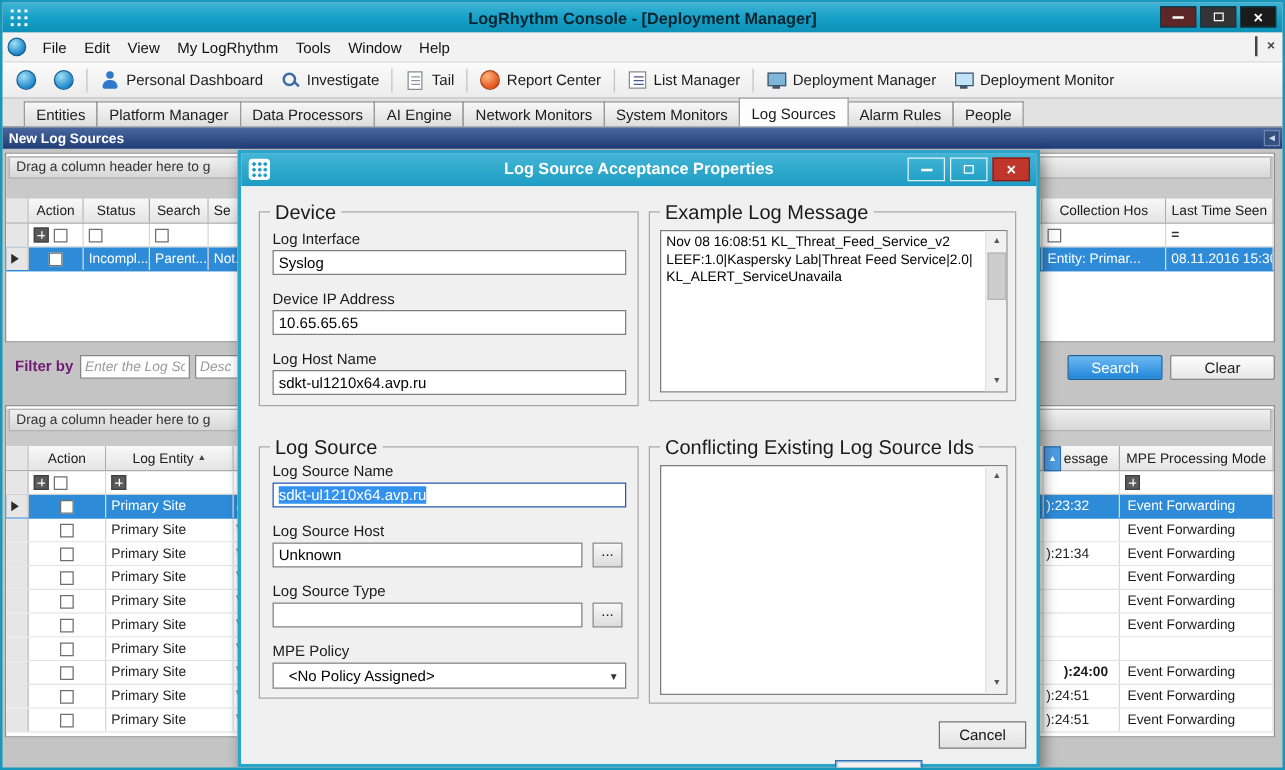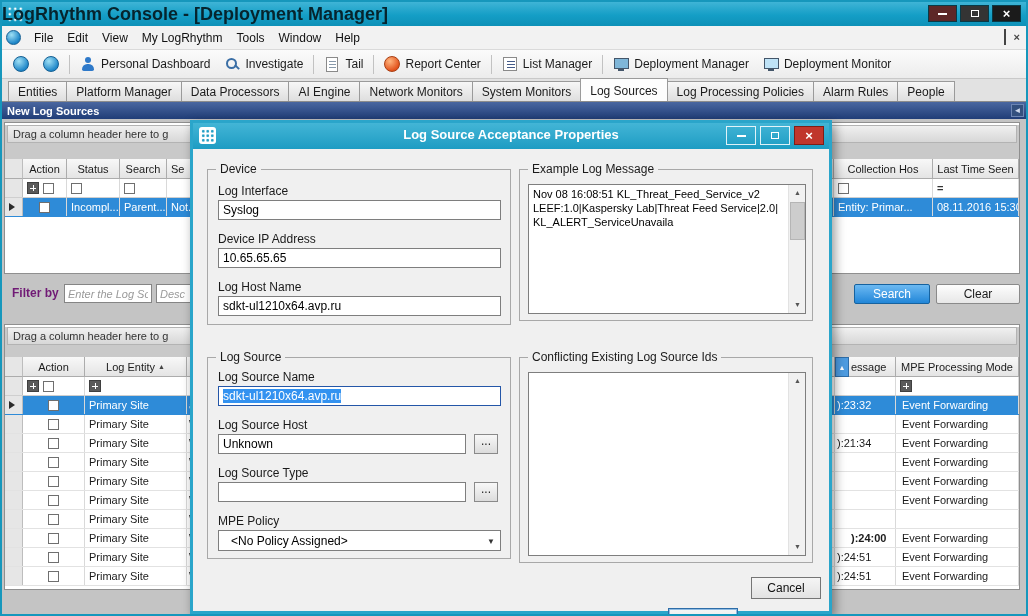--- a/index.html
+++ b/index.html
@@ -5,21 +5,21 @@
   * { margin:0; padding:0; box-sizing:border-box; }
   body { font-family:"Liberation Sans", sans-serif; background:#666; }
   #win { position:relative; width:1028px; height:616px; background:#C4C4C4; border:2px solid #1697BC; overflow:hidden; }
 
   
   .titlebar { position:absolute; left:0; top:0; right:0; height:24px;
     background:linear-gradient(#3fb4d6,#149ec6 55%,#0e91b8); display:flex; align-items:center; }
   .tb-logo { position:absolute; left:5px; top:4px; width:16px; height:16px;
     background-image:radial-gradient(#ffffff 1.3px, rgba(255,255,255,0) 1.5px);
     background-size:5.5px 5.5px; }
-  .tb-title { position:absolute; left:0; right:0; font-size:18px; font-weight:bold; color:#06242d; }
+  .tb-title { position:absolute; left:0; right:0; text-align:center; font-size:13px; font-weight:bold; color:#06242d; }
   .tb-btns { position:absolute; right:5px; top:3px; display:flex; gap:3px; }
   .wbtn { width:29px; height:17px; border:1px solid #083a47; display:flex; align-items:center; justify-content:center; color:#fff; }
   .wbtn.min { background:#5d2727; } .wbtn.max { background:#343434; } .wbtn.close { background:#1b1b1b; font-size:13px; font-weight:bold; line-height:1; }
   .glyph-line { width:9px; height:2px; background:#fff; }
   .glyph-box { width:8px; height:7px; border:1px solid #fff; }
 
   
   .menubar { position:absolute; top:24px; left:0; right:0; height:24px; background:#F2F2F2;
     border-bottom:1px solid #DADADA; display:flex; align-items:center; font-size:12px; color:#111; padding-left:4px; }
   .app-icon { width:15px; height:15px; border-radius:50%;
@@ -46,21 +46,21 @@
   .ic-doc::after { content:""; position:absolute; left:2px; top:3px; width:7px; height:1px; background:#8899aa; box-shadow:0 3px 0 #8899aa, 0 6px 0 #8899aa; }
   .ic-ball { border-radius:50%; background:radial-gradient(circle at 35% 30%, #ffb57e, #e2521b 72%); border:1px solid #a93e12; }
   .ic-list { background:#fff; border:1px solid #8a8a8a; width:14px; height:14px; margin:1px; }
   .ic-list::after { content:""; position:absolute; left:3px; top:3px; width:8px; height:1px; background:#445a88; box-shadow:0 3px 0 #445a88, 0 6px 0 #445a88; }
   .ic-monitor::before { content:""; position:absolute; left:1px; top:2px; width:13px; height:9px; background:#bfe3f7; border:1px solid #44566a; }
   .ic-monitor::after { content:""; position:absolute; left:5px; top:12px; width:6px; height:3px; background:#44566a; }
   .ic-monitor.dark::before { background:#7fb6d8; }
 
   
   .tabbar { position:absolute; top:77px; left:0; right:0; height:23px; background:#E2E2E2;
-    display:flex; align-items:flex-end; padding-left:6px; border-bottom:1px solid #8c8c8c; }
+    display:flex; align-items:flex-end; padding-left:17px; border-bottom:1px solid #8c8c8c; }
   .tab { font-size:12px; padding:3px 9px; background:linear-gradient(#f7f7f7,#dedede);
     border:1px solid #9a9a9a; border-bottom:none; margin-right:-1px; height:20px; white-space:nowrap; color:#1b1b1b; }
   .tab.sel { background:#FDFDFD; height:23px; position:relative; z-index:2; padding-top:5px; }
 
   
   .secthdr { position:absolute; top:100px; left:0; right:0; height:17px;
     background:linear-gradient(#4a67a0,#203d77); color:#fff; font-size:11px; font-weight:bold;
     display:flex; align-items:center; padding-left:5px; }
   .sect-chip { position:absolute; right:2px; top:2px; width:13px; height:13px; background:#33507e;
     border:1px solid #6d86b4; color:#cdd8ec; font-size:8px; display:flex; align-items:center; justify-content:center; }
@@ -111,21 +111,21 @@
   .dlg-logo::after { content:""; position:absolute; inset:2px;
     background-image:radial-gradient(#1d9cc3 1.2px, rgba(255,255,255,0) 1.4px); background-size:4.5px 4.5px; }
   .dlg-title { position:absolute; left:0; right:0; top:4px; text-align:center; color:#fff; font-weight:bold; font-size:13px; }
   .dlg-btns { position:absolute; right:5px; top:3px; display:flex; gap:4px; }
   .dbtn { width:30px; height:19px; display:flex; align-items:center; justify-content:center; color:#fff; }
   .dbtn.min, .dbtn.max { border:1px solid rgba(255,255,255,.85); background:transparent; }
   .dbtn.close { background:#C0362C; border:1px solid #7e1d16; font-size:13px; font-weight:bold; line-height:1; }
   .dlg-body { position:absolute; top:26px; left:0; right:0; bottom:0; background:#F0F0F0; }
 
   .grp { position:absolute; border:1px solid #a8a8a8; }
-  .grp .legend { position:absolute; top:-8px; left:8px; background:#F0F0F0; padding:0 4px; font-size:12px; color:#1a1a1a; }
+  .grp .legend { position:absolute; top:-8px; left:8px; background:#F0F0F0; padding:0 4px; font-size:16px; color:#1a1a1a; }
   .flabel { position:absolute; font-size:12px; color:#1a1a1a; white-space:nowrap; }
   .tbox { position:absolute; background:#fff; border:1px solid #7e7e7e; height:20px; font-size:12px;
     padding:2px 4px; color:#000; overflow:hidden; white-space:nowrap; }
   .tbox.focus { border-color:#2456a8; }
   .selhl { background:#3392f0; color:#fff; }
   .dots { position:absolute; width:24px; height:20px; background:linear-gradient(#f8f8f8,#dcdcdc);
     border:1px solid #8a8a8a; text-align:center; font-size:12px; line-height:12px; color:#222; }
   .combo { position:absolute; height:21px; background:#fff; border:1px solid #7e7e7e; font-size:12px;
     padding:3px 18px 0 4px; overflow:hidden; white-space:nowrap; }
   .combo .arr { position:absolute; right:5px; top:6px; font-size:8px; color:#333; }
@@ -218,21 +218,20 @@
   </div>
 
   <div class="tabbar">
     <span class="tab">Entities</span>
     <span class="tab">Platform Manager</span>
     <span class="tab">Data Processors</span>
     <span class="tab">AI Engine</span>
     <span class="tab">Network Monitors</span>
     <span class="tab">System Monitors</span>
     <span class="tab sel">Log Sources</span>
-    <span class="tab">Log Processing Policies</span>
     <span class="tab">Alarm Rules</span>
     <span class="tab">People</span>
   </div>
 
   <div class="secthdr">
     <span>New Log Sources</span>
     <span class="sect-chip">◄</span>
   </div>
 
   <div class="grid" style="top:120px; height:152px;">

